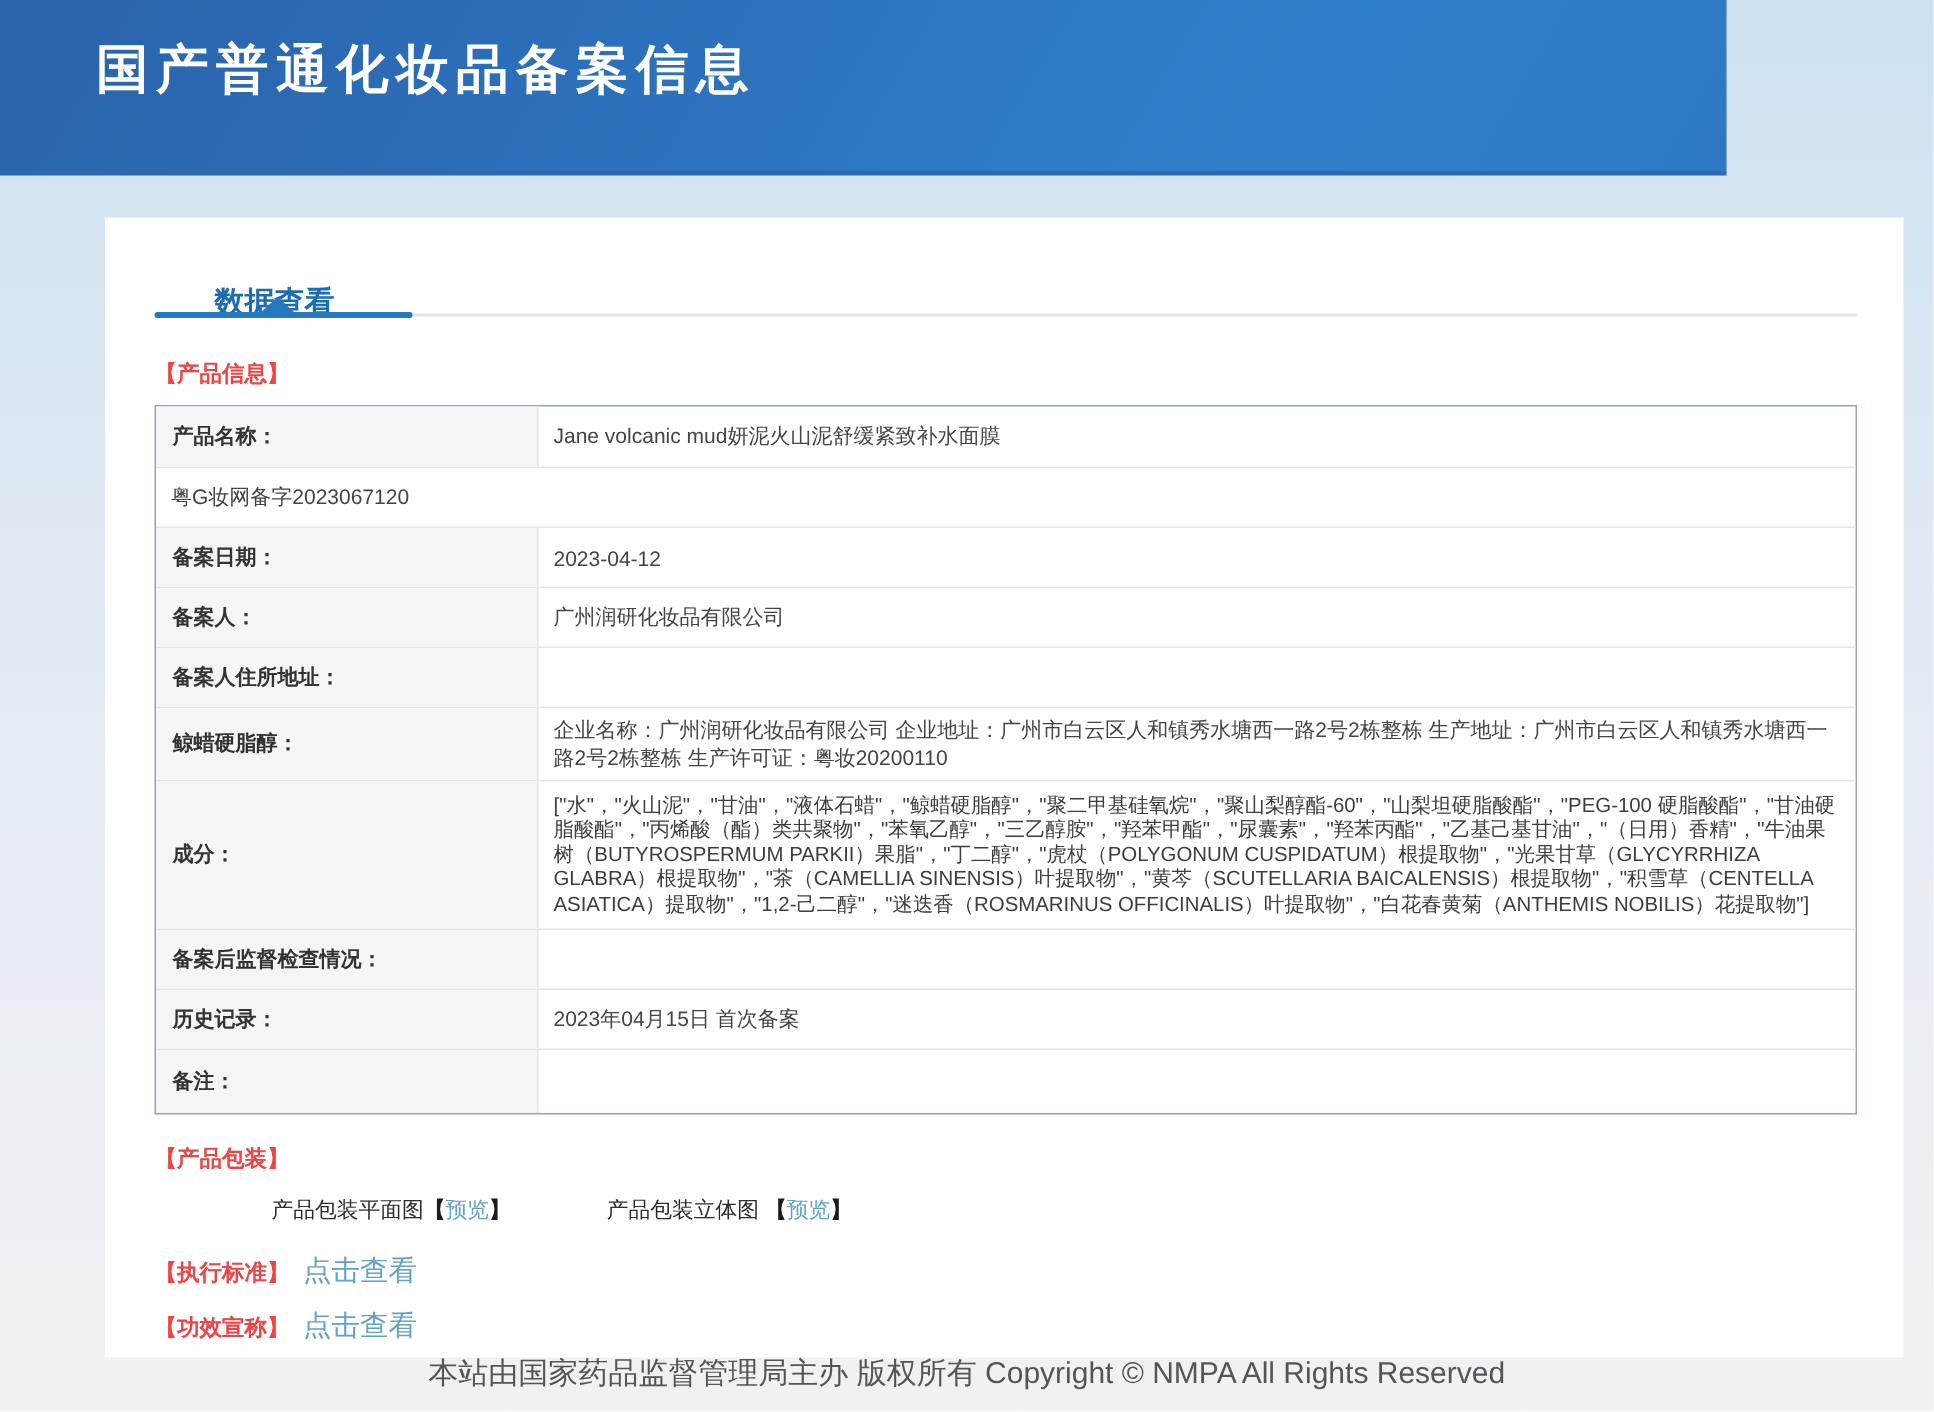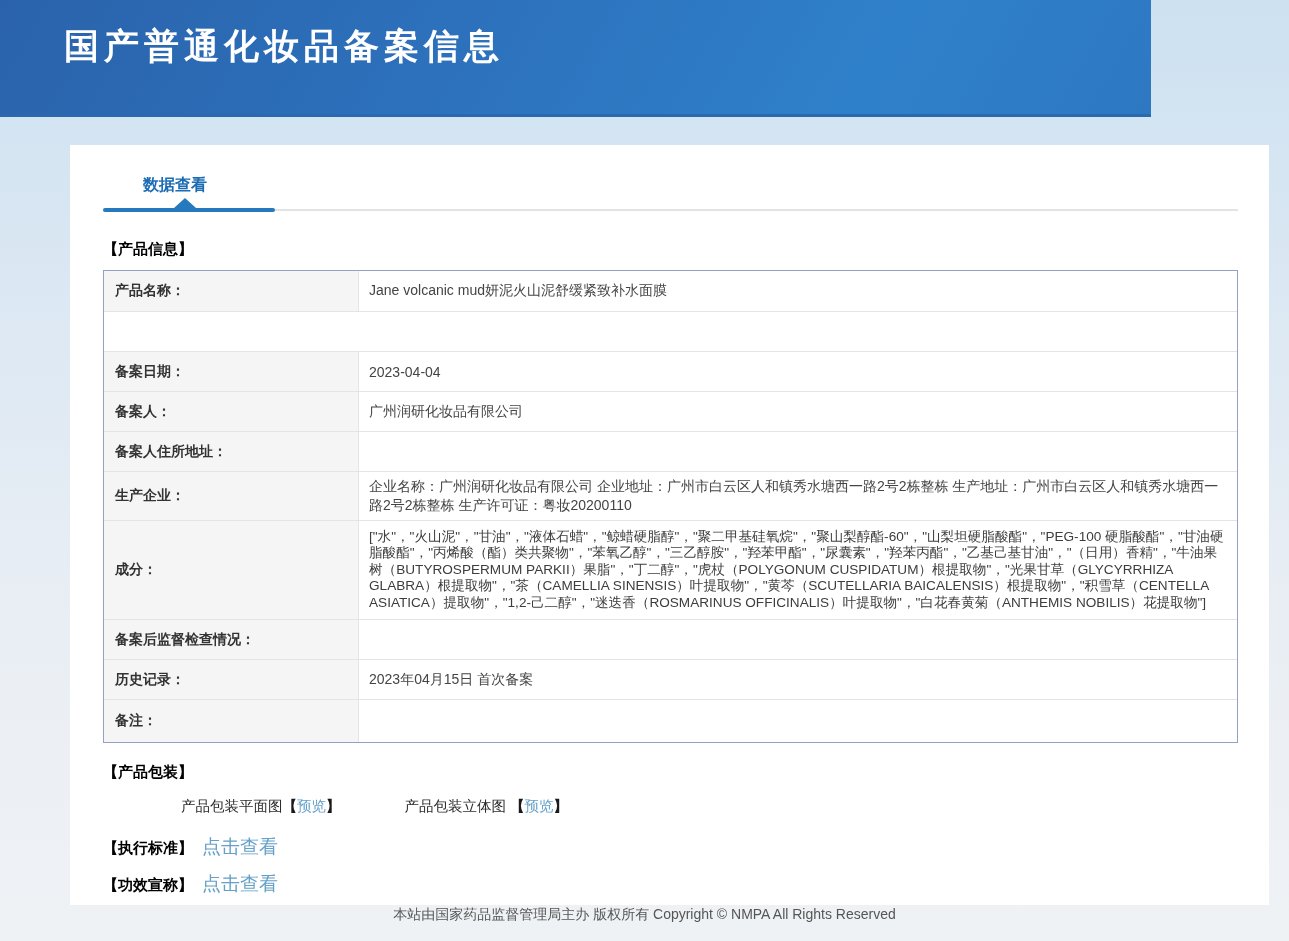--- a/index.html
+++ b/index.html
@@ -17,31 +17,31 @@
   .header-title {
     color:#ffffff; font-size:35px; font-weight:bold; letter-spacing:5px;
     padding:23px 0 0 64px; white-space:nowrap;
   }
   .card {
     position:absolute; left:70px; top:145px; width:1199px; height:760px;
     background:#ffffff; padding:0 31px 0 33px;
   }
   .tab-row { position:relative; height:68px; }
   .tab-label {
-    position:absolute; left:40px; top:30px;
-    font-size:16px; font-weight:bold; color:#1c6cb4; cursor:pointer;
+    position:absolute; left:40px; top:43px;
+    font-size:20px; font-weight:bold; color:#1c6cb4; cursor:pointer;
   }
   .tab-line { position:absolute; left:0; width:1135px; top:64px; height:2px; background:#e1e3e5; }
   .tab-line-active { position:absolute; left:0; top:63px; width:172px; height:4px; background:#2779bd; border-radius:2px; }
   .tab-caret {
     position:absolute; left:71px; top:53px; width:0; height:0;
     border-left:11px solid transparent; border-right:11px solid transparent;
     border-bottom:10px solid #2779bd;
   }
-  .section-title { font-size:15px; font-weight:bold; color:#000000; }
+  .section-title { font-size:15px; font-weight:bold; color:#ef4444; }
   .title-product-info { margin-top:27px; }
   .info-table {
     margin-top:11px; width:1135px;
     border:1px solid #93a2c4; font-size:14px;
   }
   .row { display:flex; border-top:1px solid #e3e4e6; }
   .row:first-child { border-top:none; }
   .cell-label {
     width:255px; min-width:255px; background:#f5f5f6;
     font-weight:bold; color:#333; display:flex; align-items:center;
@@ -56,21 +56,21 @@
   .pack-item { display:inline-block; }
   .pack-item + .pack-item { margin-left:60px; }
   .bracket { color:#1a1a1a; font-weight:bold; }
   .link { color:#64a0c8; cursor:pointer; text-decoration:none; }
   .std-row { margin-top:18px; font-size:15px; }
   .std-row .link { margin-left:9px; font-size:19px; font-weight:normal; }
   .std-row + .std-row { margin-top:11px; }
   .footer {
     position:absolute; left:0; top:905px; width:1289px; height:20px;
     display:flex; align-items:center; justify-content:center;
-    font-size:14px; color:#555;
+    font-size:20px; color:#555;
   }
 </style>
 </head>
 <body>
 
 <div class="header">
   <div class="header-title">国产普通化妆品备案信息</div>
 </div>
 
 <div class="card">
@@ -83,34 +83,35 @@
   </div>
 
   <div class="section-title title-product-info">【产品信息】</div>
 
   <div class="info-table">
     <div class="row h40">
       <div class="cell-label">产品名称：</div>
       <div class="cell-value">Jane volcanic mud妍泥火山泥舒缓紧致补水面膜</div>
     </div>
     <div class="row h40">
+      <div class="cell-value">粤G妆网备字2023067120</div>
     </div>
     <div class="row h40">
       <div class="cell-label">备案日期：</div>
-      <div class="cell-value">2023-04-04</div>
+      <div class="cell-value">2023-04-12</div>
     </div>
     <div class="row h40">
       <div class="cell-label">备案人：</div>
       <div class="cell-value">广州润研化妆品有限公司</div>
     </div>
     <div class="row h40">
       <div class="cell-label">备案人住所地址：</div>
     </div>
     <div class="row h49">
-      <div class="cell-label">生产企业：</div>
+      <div class="cell-label">鲸蜡硬脂醇：</div>
       <div class="cell-value val-multiline">企业名称：广州润研化妆品有限公司 企业地址：广州市白云区人和镇秀水塘西一路2号2栋整栋 生产地址：广州市白云区人和镇秀水塘西一路2号2栋整栋 生产许可证：粤妆20200110</div>
     </div>
     <div class="row h99">
       <div class="cell-label">成分：</div>
       <div class="cell-value val-ingredients">["水"，"火山泥"，"甘油"，"液体石蜡"，"鲸蜡硬脂醇"，"聚二甲基硅氧烷"，"聚山梨醇酯-60"，"山梨坦硬脂酸酯"，"PEG-100 硬脂酸酯"，"甘油硬脂酸酯"，"丙烯酸（酯）类共聚物"，"苯氧乙醇"，"三乙醇胺"，"羟苯甲酯"，"尿囊素"，"羟苯丙酯"，"乙基己基甘油"，"（日用）香精"，"牛油果树（BUTYROSPERMUM PARKII）果脂"，"丁二醇"，"虎杖（POLYGONUM CUSPIDATUM）根提取物"，"光果甘草（GLYCYRRHIZA GLABRA）根提取物"，"茶（CAMELLIA SINENSIS）叶提取物"，"黄芩（SCUTELLARIA BAICALENSIS）根提取物"，"积雪草（CENTELLA ASIATICA）提取物"，"1,2-己二醇"，"迷迭香（ROSMARINUS OFFICINALIS）叶提取物"，"白花春黄菊（ANTHEMIS NOBILIS）花提取物"]</div>
     </div>
     <div class="row h40">
       <div class="cell-label">备案后监督检查情况：</div>
       <div class="cell-value"></div>
     </div>

